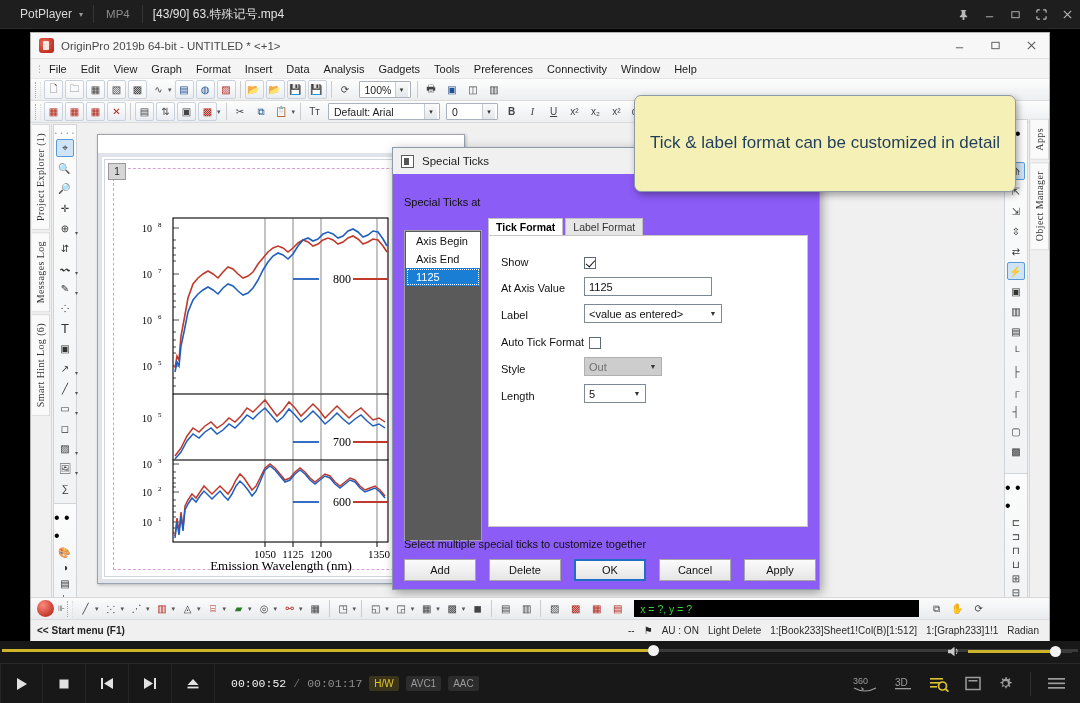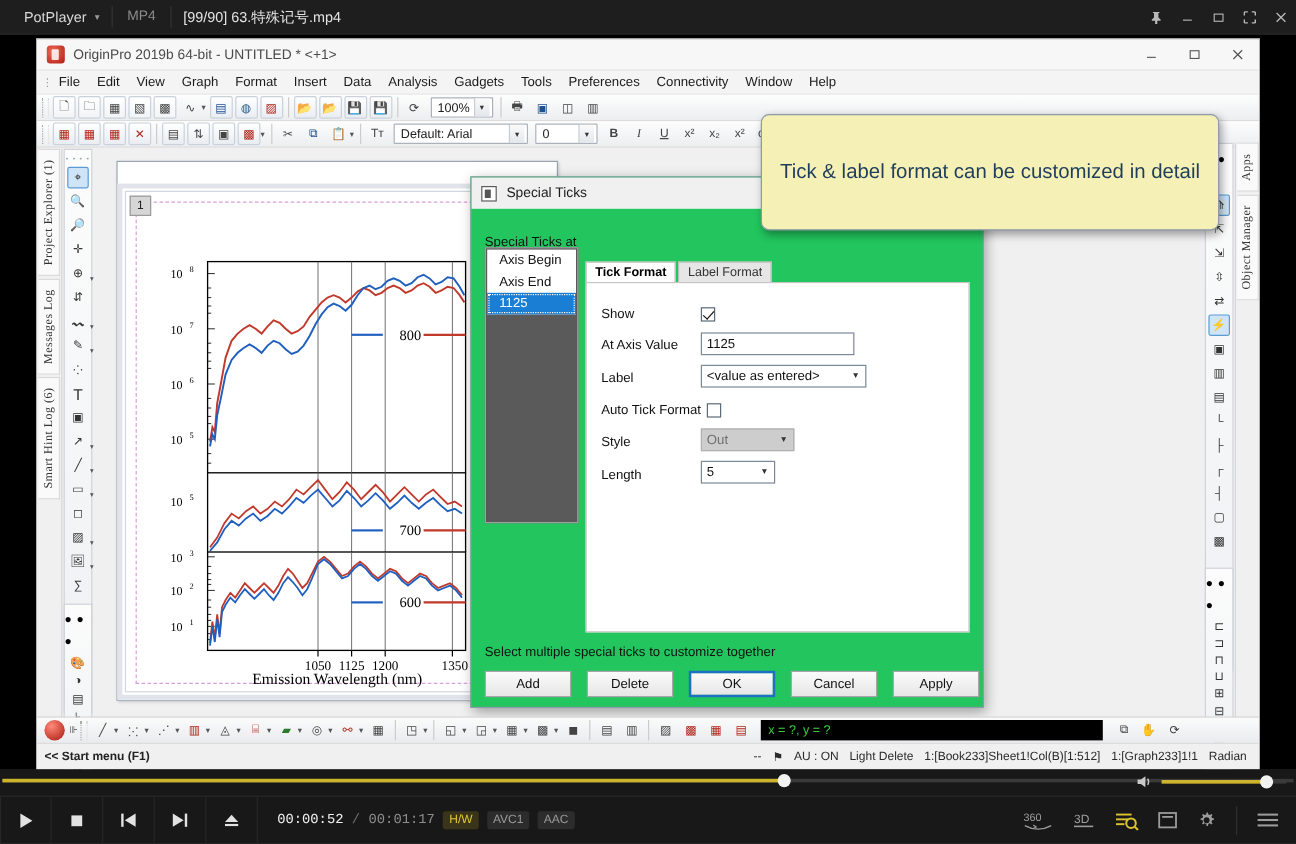--- a/index.html
+++ b/index.html
@@ -168,33 +168,33 @@
   .gw-layerbtn {
     position:absolute; left:3px; top:3px; width:18px; height:17px;
     background:#d6d6d6; border:1px solid #9a9a9a; font-size:10px;
     display:flex; align-items:center; justify-content:center; color:#222; z-index:5;
   }
   .gw-frame { position:absolute; left:8px; top:8px; right:8px; bottom:6px; border:1px dashed #d8a0d8; }
 
   
   .dlg {
     position: absolute; left: 361px; top: 114px; width: 428px; height: 443px;
-    background: #22c55e; border: 1px solid #8d9aa8;
+    background: #8b5cf6; border: 1px solid #8d9aa8;
     box-shadow: 2px 3px 10px rgba(0,0,0,.35);
   }
   .dlg-title { height: 26px; display:flex; align-items:center; padding-left: 8px;
     background:#f0f0f0; }
   .dlg-ic { width:13px; height:13px; margin-right:8px; border:1px solid #5c5c5c; background:#fff;
     position:relative; }
   .dlg-ic::after{content:"";position:absolute;left:2px;top:2px;width:5px;height:7px;background:#555;}
   .dlg-title-text { font-size: 11.5px; color:#1b1b1b; }
   .dlg-body { position:absolute; left:0; top:26px; right:0; bottom:0; }
   .dlg-lbl { position:absolute; font-size:11px; color:#111; }
   .listbox {
-    position:absolute; left:11px; top:32px; width:78px; height:230px;
+    position:absolute; left:11px; top:56px; width:78px; height:311px;
     background:#5a5a5a; border:1px solid #a0a0a0;
   }
   .lb-inner { background:#fff; margin:1px; }
   .lb-item { font-size:11px; color:#111; padding:3px 0 3px 10px; }
   .lb-item.sel { background:#1a7fd4; color:#fff; outline:1px dotted #fff; outline-offset:-2px; }
 
   .tabpane {
     position:absolute; left:95px; top:44px; width:320px; height:311px;
   }
   .tabs { display:flex; height:17px; align-items:flex-end; }
@@ -310,21 +310,21 @@
 <div id="root">
 
   <div class="pp-titlebar">
     <div class="pp-brand">
       <span>PotPlayer</span>
       <span class="pp-chev">▾</span>
     </div>
     <div class="pp-sep"></div>
     <div class="pp-fmt">MP4</div>
     <div class="pp-sep"></div>
-    <div class="pp-file">[99/90] 63.特殊记号.mp4</div>
+    <div class="pp-file">[43/90] 63.特殊记号.mp4</div>
     <div class="pp-wctrls">
       <div class="pp-wbtn">
         <svg width="11" height="11" viewBox="0 0 12 12">
             <path d="M3 1h6v1H8v4l2 2v1H7v3H5V9H2V8l2-2V2H3z" fill="currentColor"></path>
           </svg>
       </div>
       <div class="pp-wbtn">
         <svg width="11" height="11" viewBox="0 0 12 12">
             <rect x="2" y="8" width="8" height="1" fill="currentColor"></rect>
           </svg>

